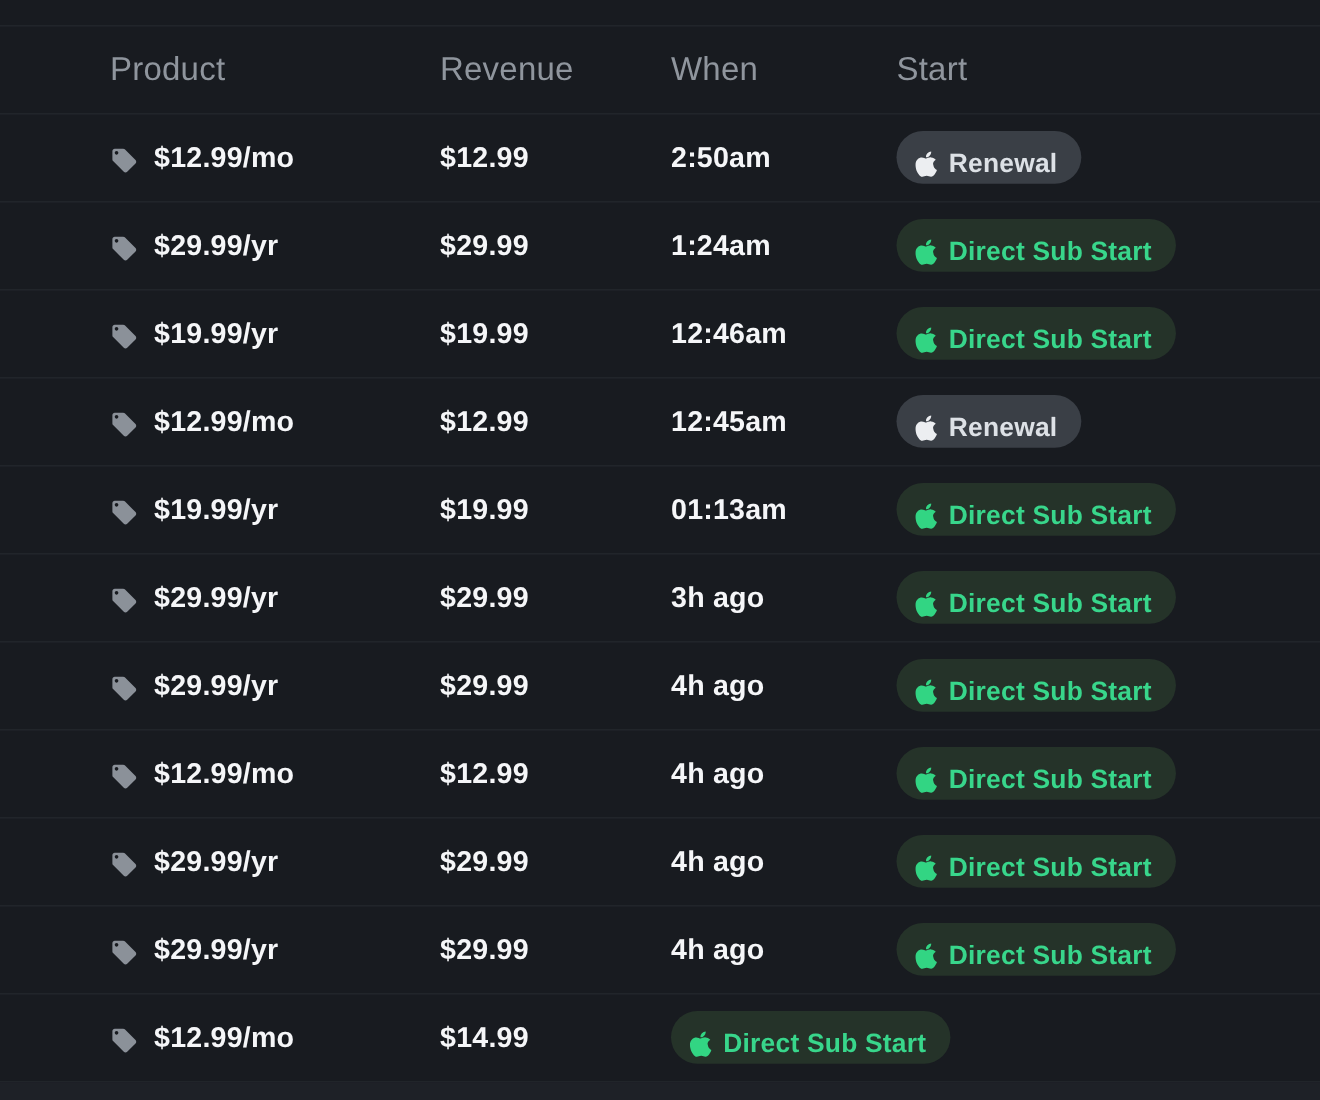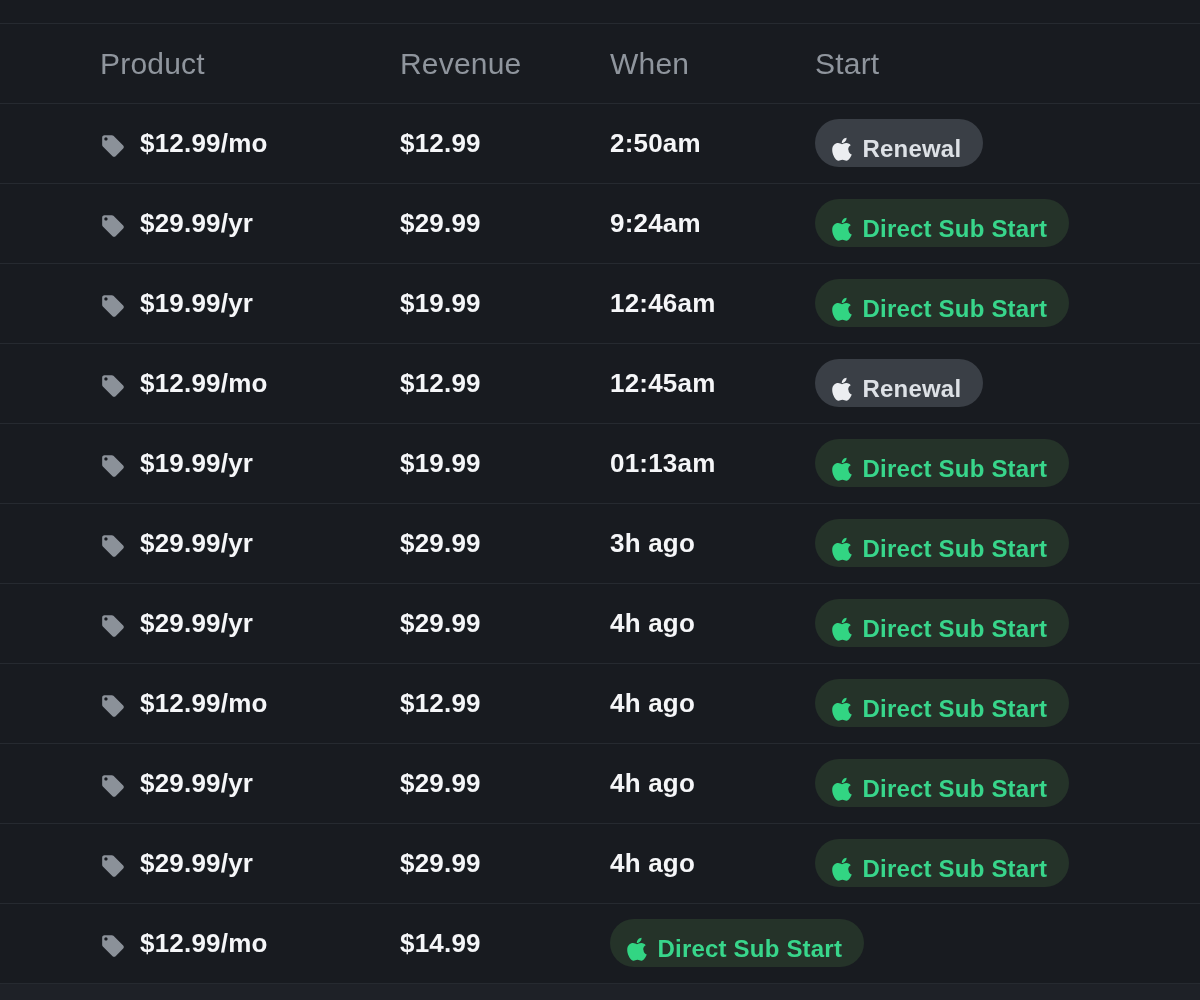--- a/index.html
+++ b/index.html
@@ -121,21 +121,21 @@
   <div class="grid-row">
     <div class="cell product">
       <span class="tag-icon-wrap">
         <svg viewBox="0 0 24 24" xmlns="http://www.w3.org/2000/svg">
               <path d="M21.41 11.58l-9-9C12.05 2.22 11.55 2 11 2H4c-1.1 0-2 .9-2 2v7c0 .55.22 1.05.59 1.42l9 9c.36.36.86.58 1.41.58.55 0 1.05-.22 1.41-.59l7-7c.37-.36.59-.86.59-1.41 0-.55-.23-1.06-.59-1.42zM5.5 7C4.67 7 4 6.33 4 5.5S4.67 4 5.5 4 7 4.67 7 5.5 6.33 7 5.5 7z"></path>
             </svg>
       </span>
       <span>$29.99/yr</span>
     </div>
     <div class="cell">$29.99</div>
-    <div class="cell">9:24am</div>
+    <div class="cell">1:24am</div>
     <div class="cell">
       <span class="badge green">
         <span class="apple-wrap">
           <svg viewBox="0 0 384 512" xmlns="http://www.w3.org/2000/svg">
                 <path d="M318.7 268.7c-.2-36.7 16.4-64.4 50-84.8-18.8-26.9-47.2-41.7-84.7-44.6-35.5-2.8-74.3 20.7-88.5 20.7-15 0-49.4-19.7-76.4-19.7C63.3 140.3 4 184.8 4 275.5q0 40.2 14.7 83.1c13.1 37.6 60.4 129.7 109.7 128.2 25.8-.6 44-18.3 77.5-18.3 32.5 0 49.3 18.3 78 18.3 49.7-.7 92.5-84.4 105-122.1-66.7-31.4-63.2-92.1-63.2-96zm-56.6-164.2c27.3-32.4 24.8-61.9 24-72.5-24.1 1.4-52 16.4-67.9 34.9-17.5 19.8-27.8 44.3-25.6 71.9 26.1 2 49.9-11.4 69.5-34.3z"></path>
               </svg>
         </span>
         <span>Direct Sub Start</span>
       </span>
     </div>

